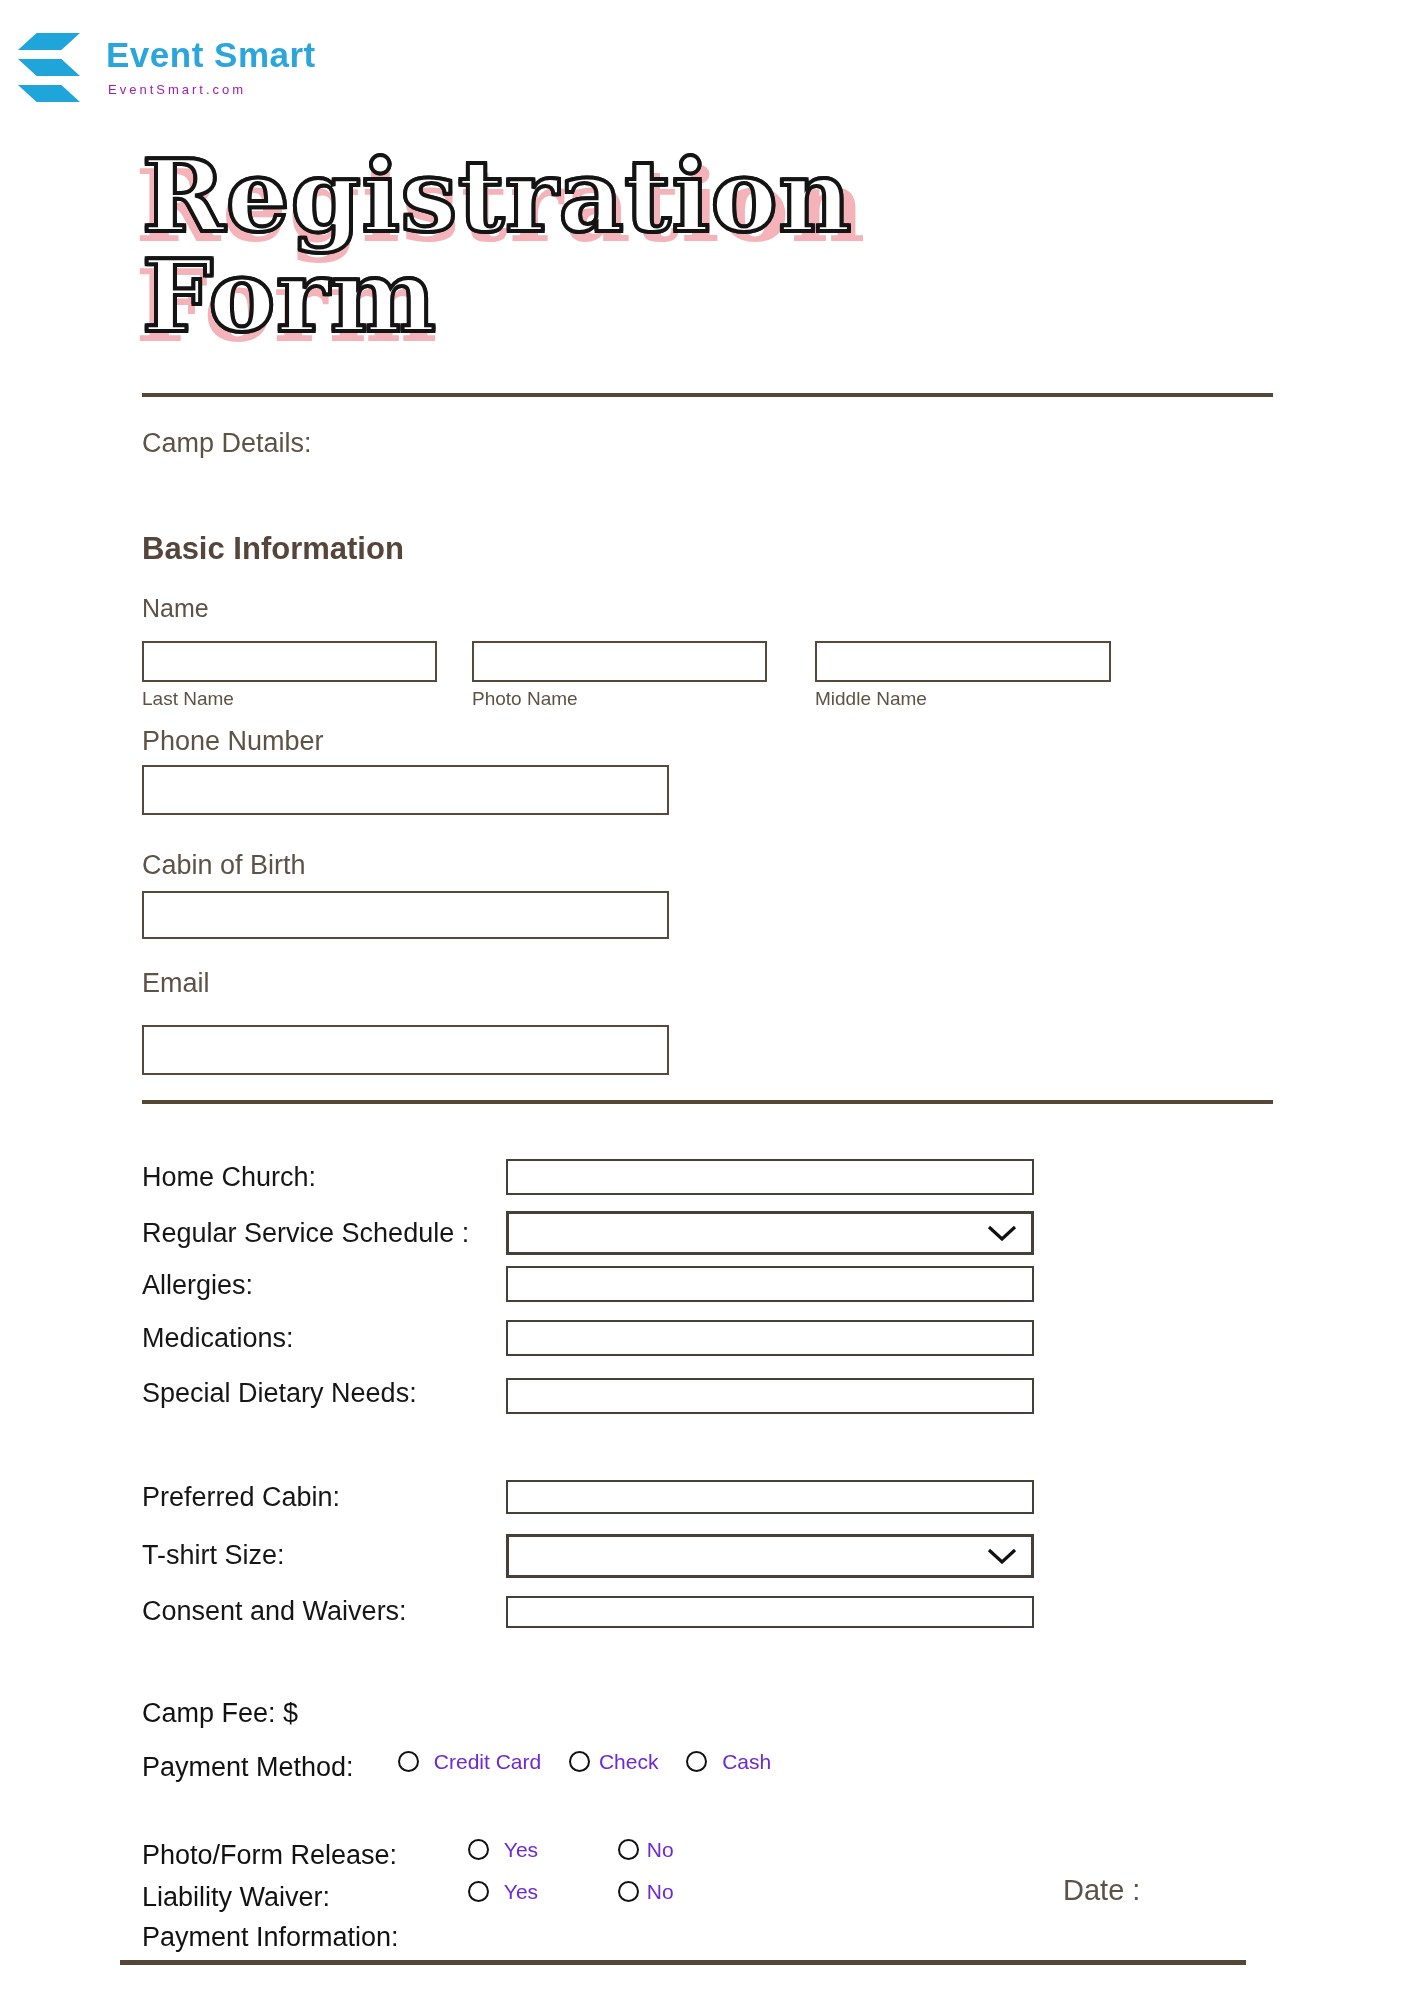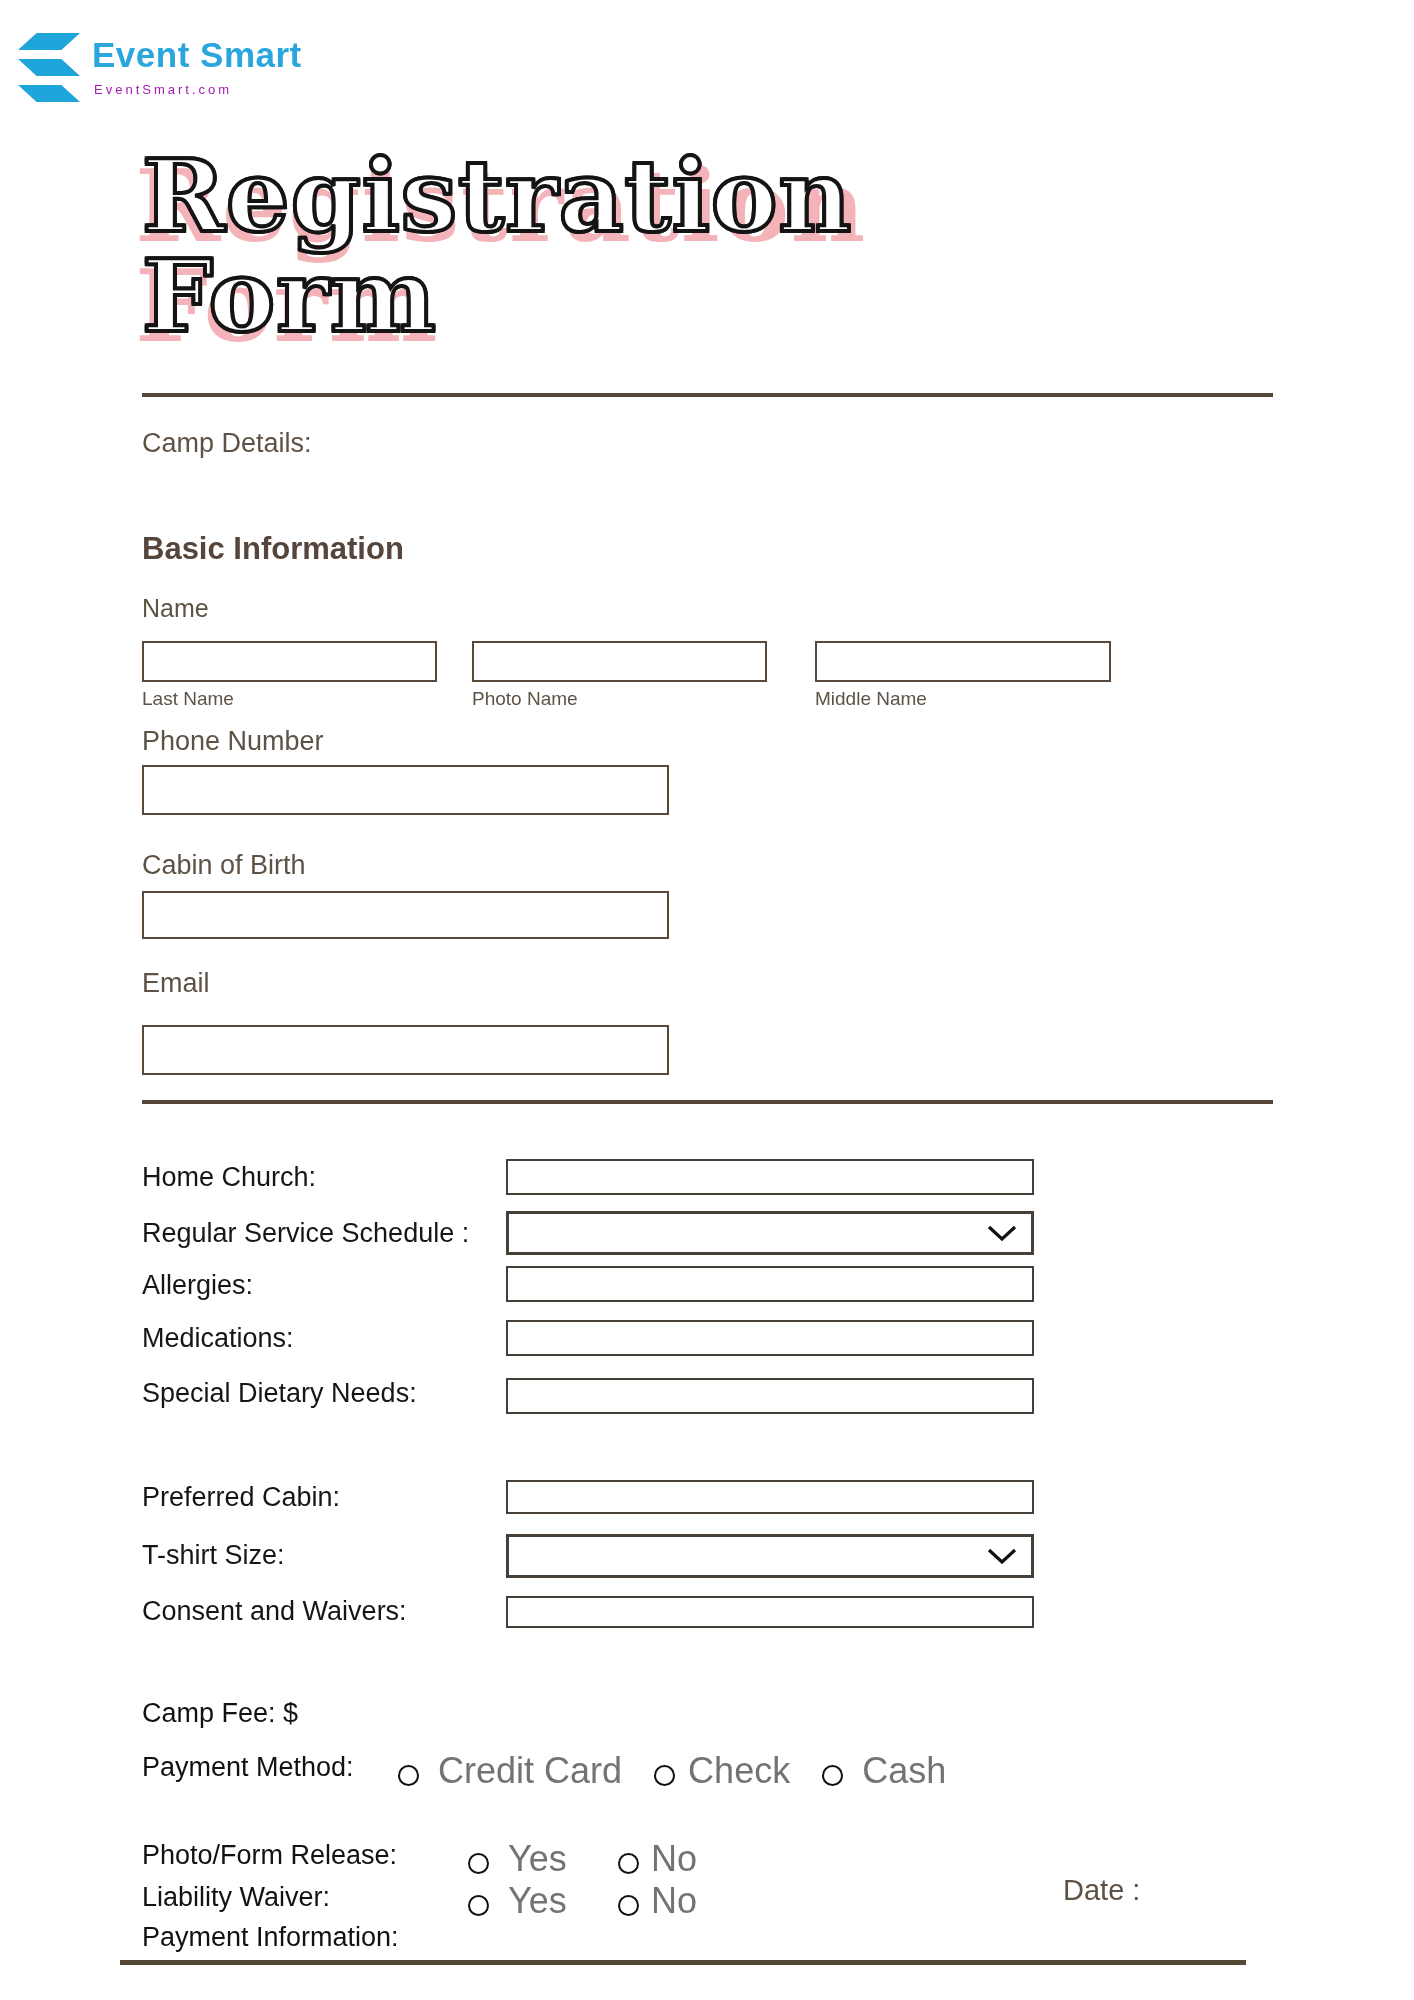--- a/index.html
+++ b/index.html
@@ -7,21 +7,21 @@
     position:relative;width:1414px;height:2000px;background:#ffffff;overflow:hidden;
     font-family:"Liberation Sans", sans-serif;color:#1a1a1a;
   }
   
   .brand{position:absolute;left:18px;top:30px;display:flex;}
   .logo{position:relative;width:62px;height:74px;}
   .logo .bar{position:absolute;left:0;width:62px;height:17px;background:#1fa5da;}
   .logo .bar1{top:3px; clip-path:polygon(30% 0,100% 0,70% 100%,0% 100%);}
   .logo .bar2{top:29px;clip-path:polygon(0% 0,70% 0,100% 100%,30% 100%);}
   .logo .bar3{top:55px;clip-path:polygon(0% 0,70% 0,100% 100%,30% 100%);}
-  .brand-text{margin-left:12px;}
+  .brand-text{margin-left:26px;}
   .brand-name{font-size:35px;font-weight:bold;color:#2aa6dc;letter-spacing:0.5px;margin-top:5px;}
   .brand-site{font-size:13px;color:#a21caf;letter-spacing:3px;margin-top:7px;margin-left:2px;}
 
   
   .title-wrap{position:absolute;left:142px;top:146px;width:900px;
     font-family:"DejaVu Serif", serif;font-weight:bold;font-size:100px;line-height:1.0;letter-spacing:1px;}
   .title-layer{position:absolute;left:0;top:0;white-space:nowrap;}
   .title-shadow{color:#f4b3b8;transform:translate(-7px,10px) scaleX(1.03);transform-origin:left top;}
   .title-main{color:#ffffff;-webkit-text-stroke:4px #141414;
     text-shadow:2px 0 0 #141414,-2px 0 0 #141414,0 2px 0 #141414,0 -2px 0 #141414;}
@@ -61,21 +61,21 @@
   .select-box{position:absolute;left:506px;width:528px;background:#fff;box-sizing:border-box;
               border:3px solid #474038;display:flex;align-items:center;justify-content:flex-end;
               padding-right:14px;cursor:pointer;}
   .chev{width:30px;height:16px;}
   .chev polyline{fill:none;stroke:#111;stroke-width:3.2px;}
 
   
   .black-line{position:absolute;left:142px;font-size:27px;color:#121212;}
   .radio{display:inline-block;width:21px;height:21px;border:2.5px solid #111;border-radius:50%;
          box-sizing:border-box;vertical-align:-3px;background:#fff;cursor:pointer;}
-  .radio-group{position:absolute;font-size:36px;color:#737373;white-space:nowrap;}
+  .radio-group{position:absolute;font-size:21px;color:#6d28d9;white-space:nowrap;}
   .rg-label{margin-right:10px;}
   .date-label{position:absolute;left:1063px;top:1874px;font-size:29px;color:#5e5245;}
 </style>
 </head>
 <body>
 
 <div class="page">
 
   <header class="brand">
     <div class="logo">

